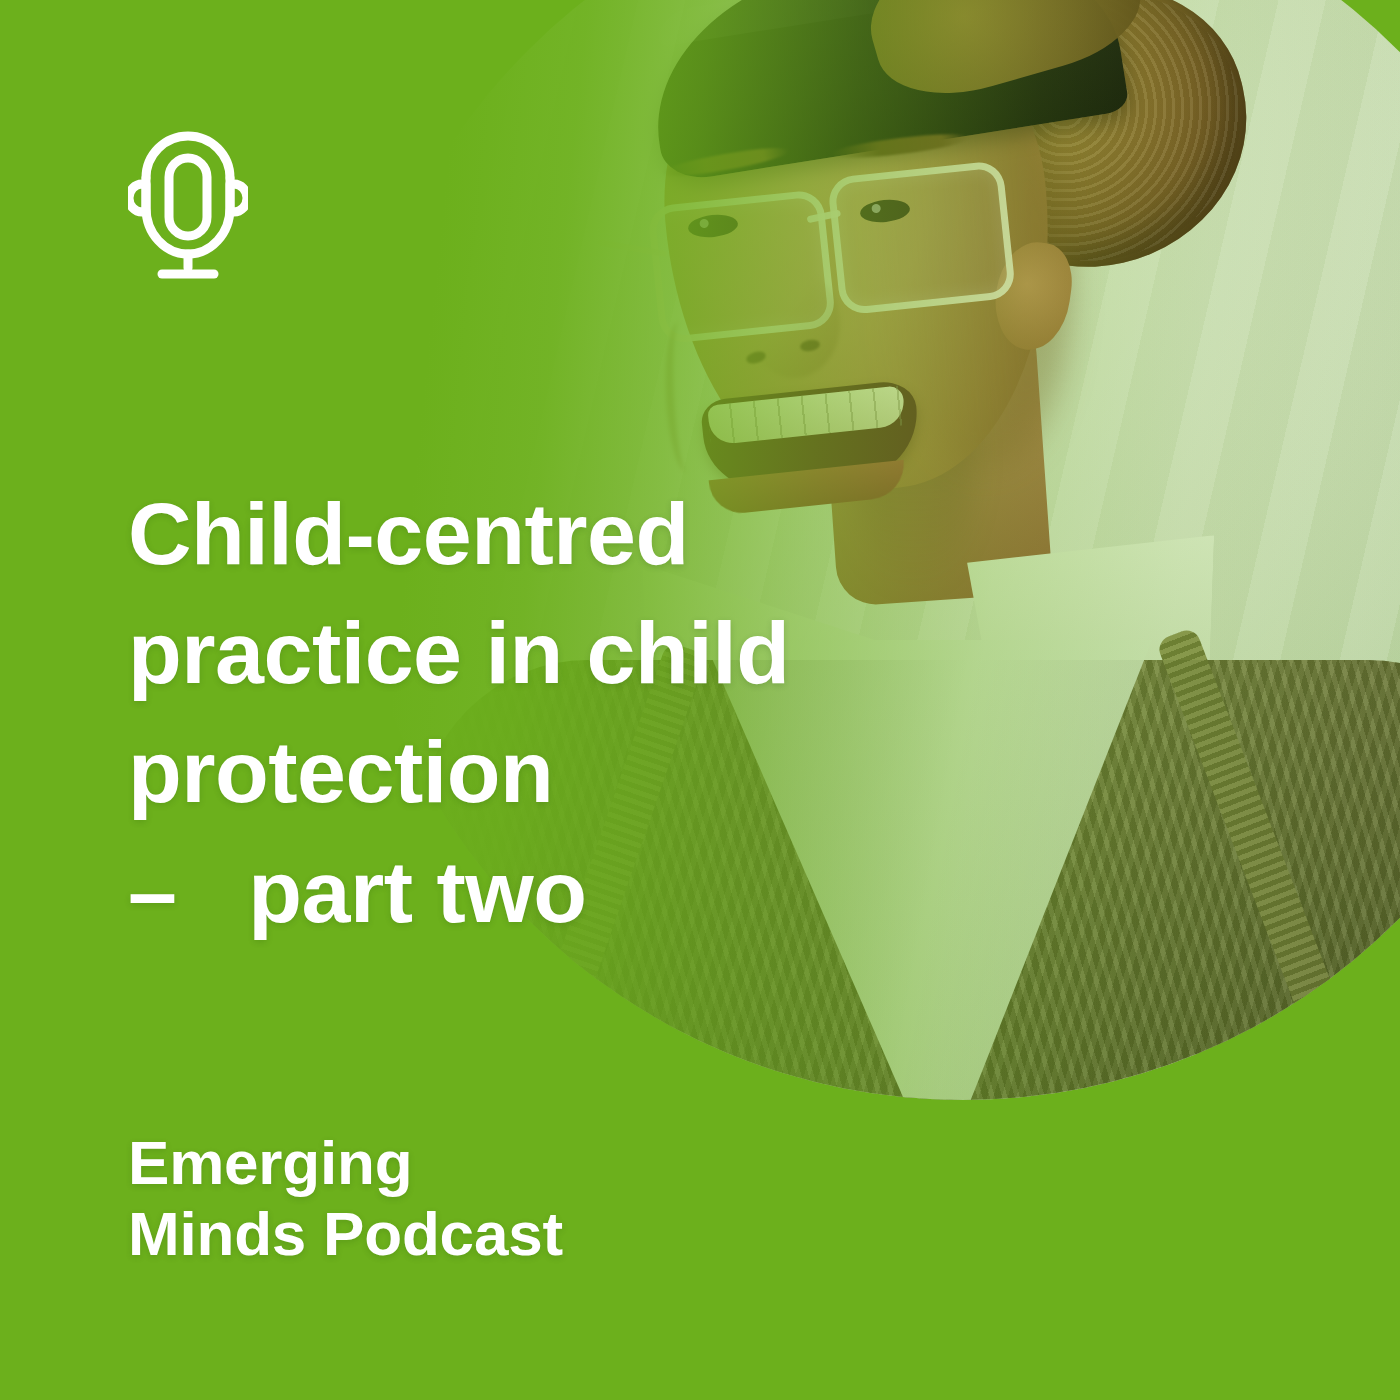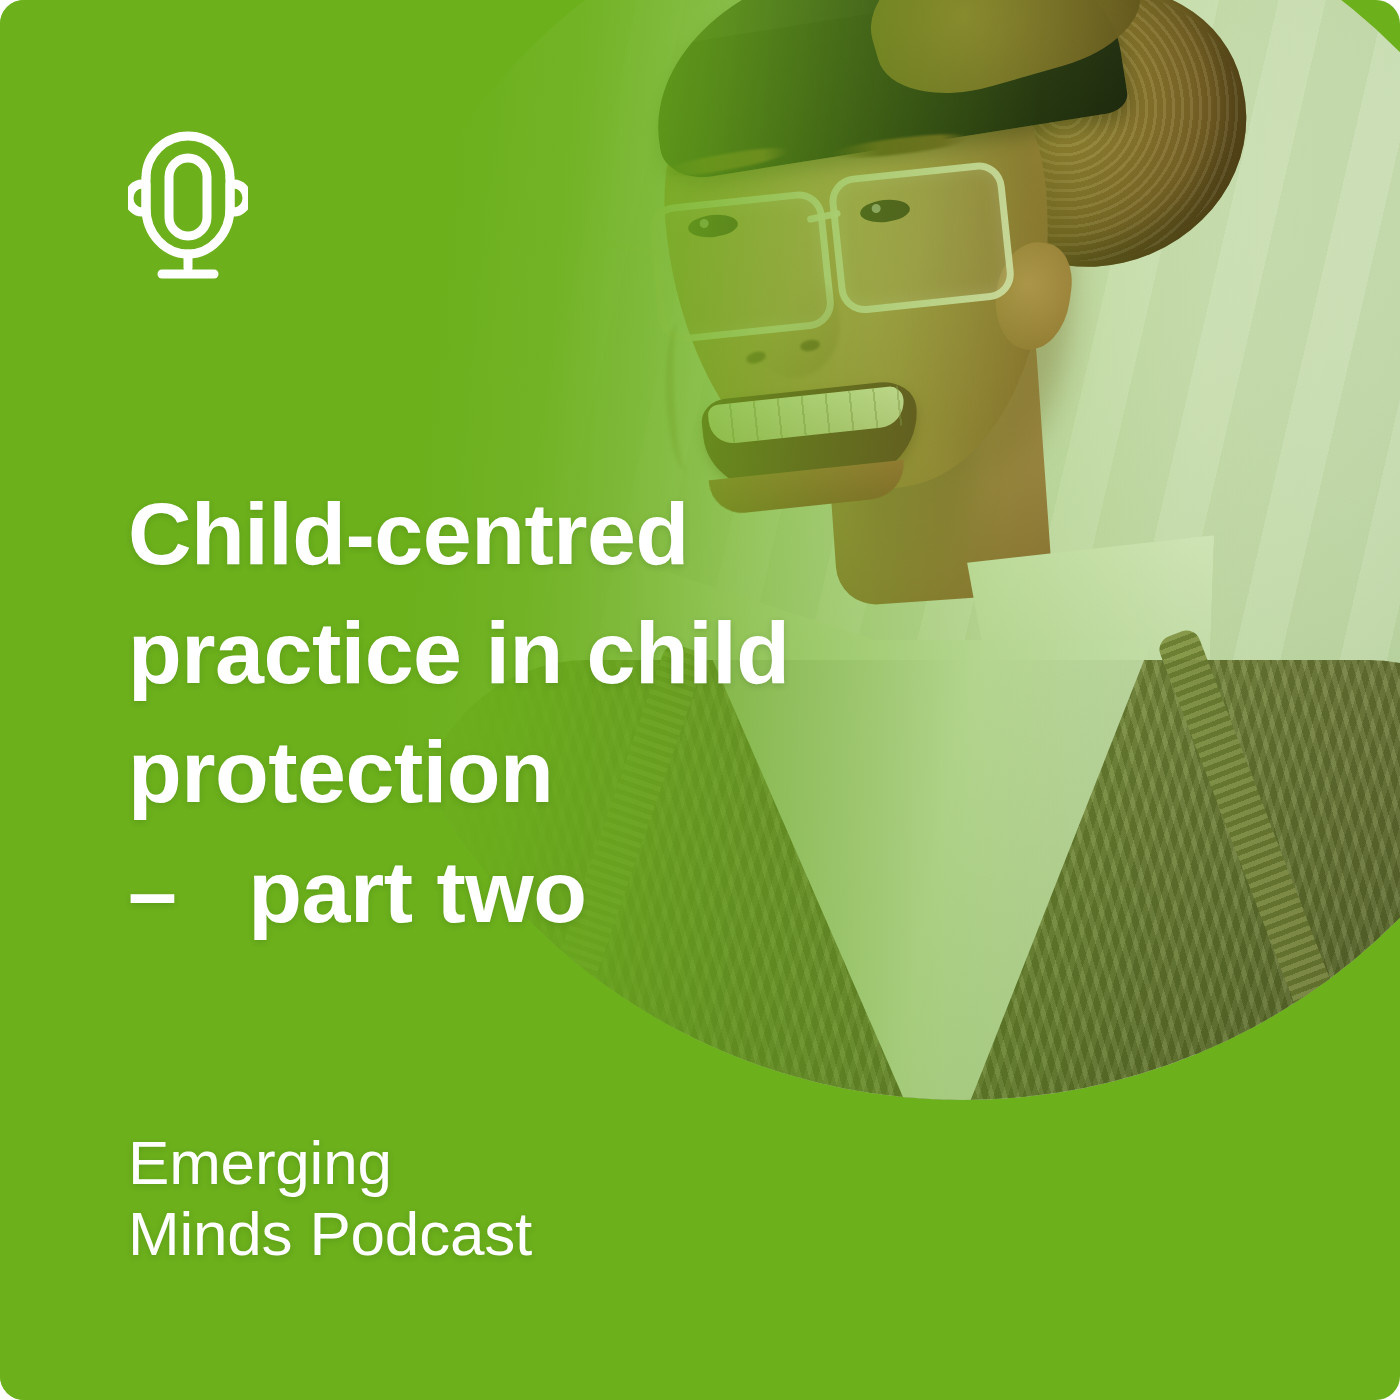--- a/index.html
+++ b/index.html
@@ -8,21 +8,20 @@
     background: #ffffff;
   }
 
   #cover {
     position: relative;
     width: 1400px;
     height: 1400px;
     overflow: hidden;
     background: #6CB01C;
     font-family: "Liberation Sans", sans-serif;
-    border-radius: 24px;
   }
 
   
   .photo-circle {
     position: absolute;
     left: 348px;
     top: -130px;
     width: 1230px;
     height: 1230px;
     border-radius: 50%;
@@ -376,21 +375,21 @@
     text-shadow: 0 2px 6px rgba(30,70,10,0.18);
   }
 
   
   .show-name {
     position: absolute;
     left: 128px;
     top: 1128px;
     color: #ffffff;
     font-size: 62px;
-    font-weight: 400;
+    font-weight: 700;
     line-height: 1.14;
     letter-spacing: -0.2px;
     white-space: pre-line;
     text-shadow: 0 2px 6px rgba(30,70,10,0.18);
   }
 </style>
 </head>
 <body>
 
 <div id="cover">

